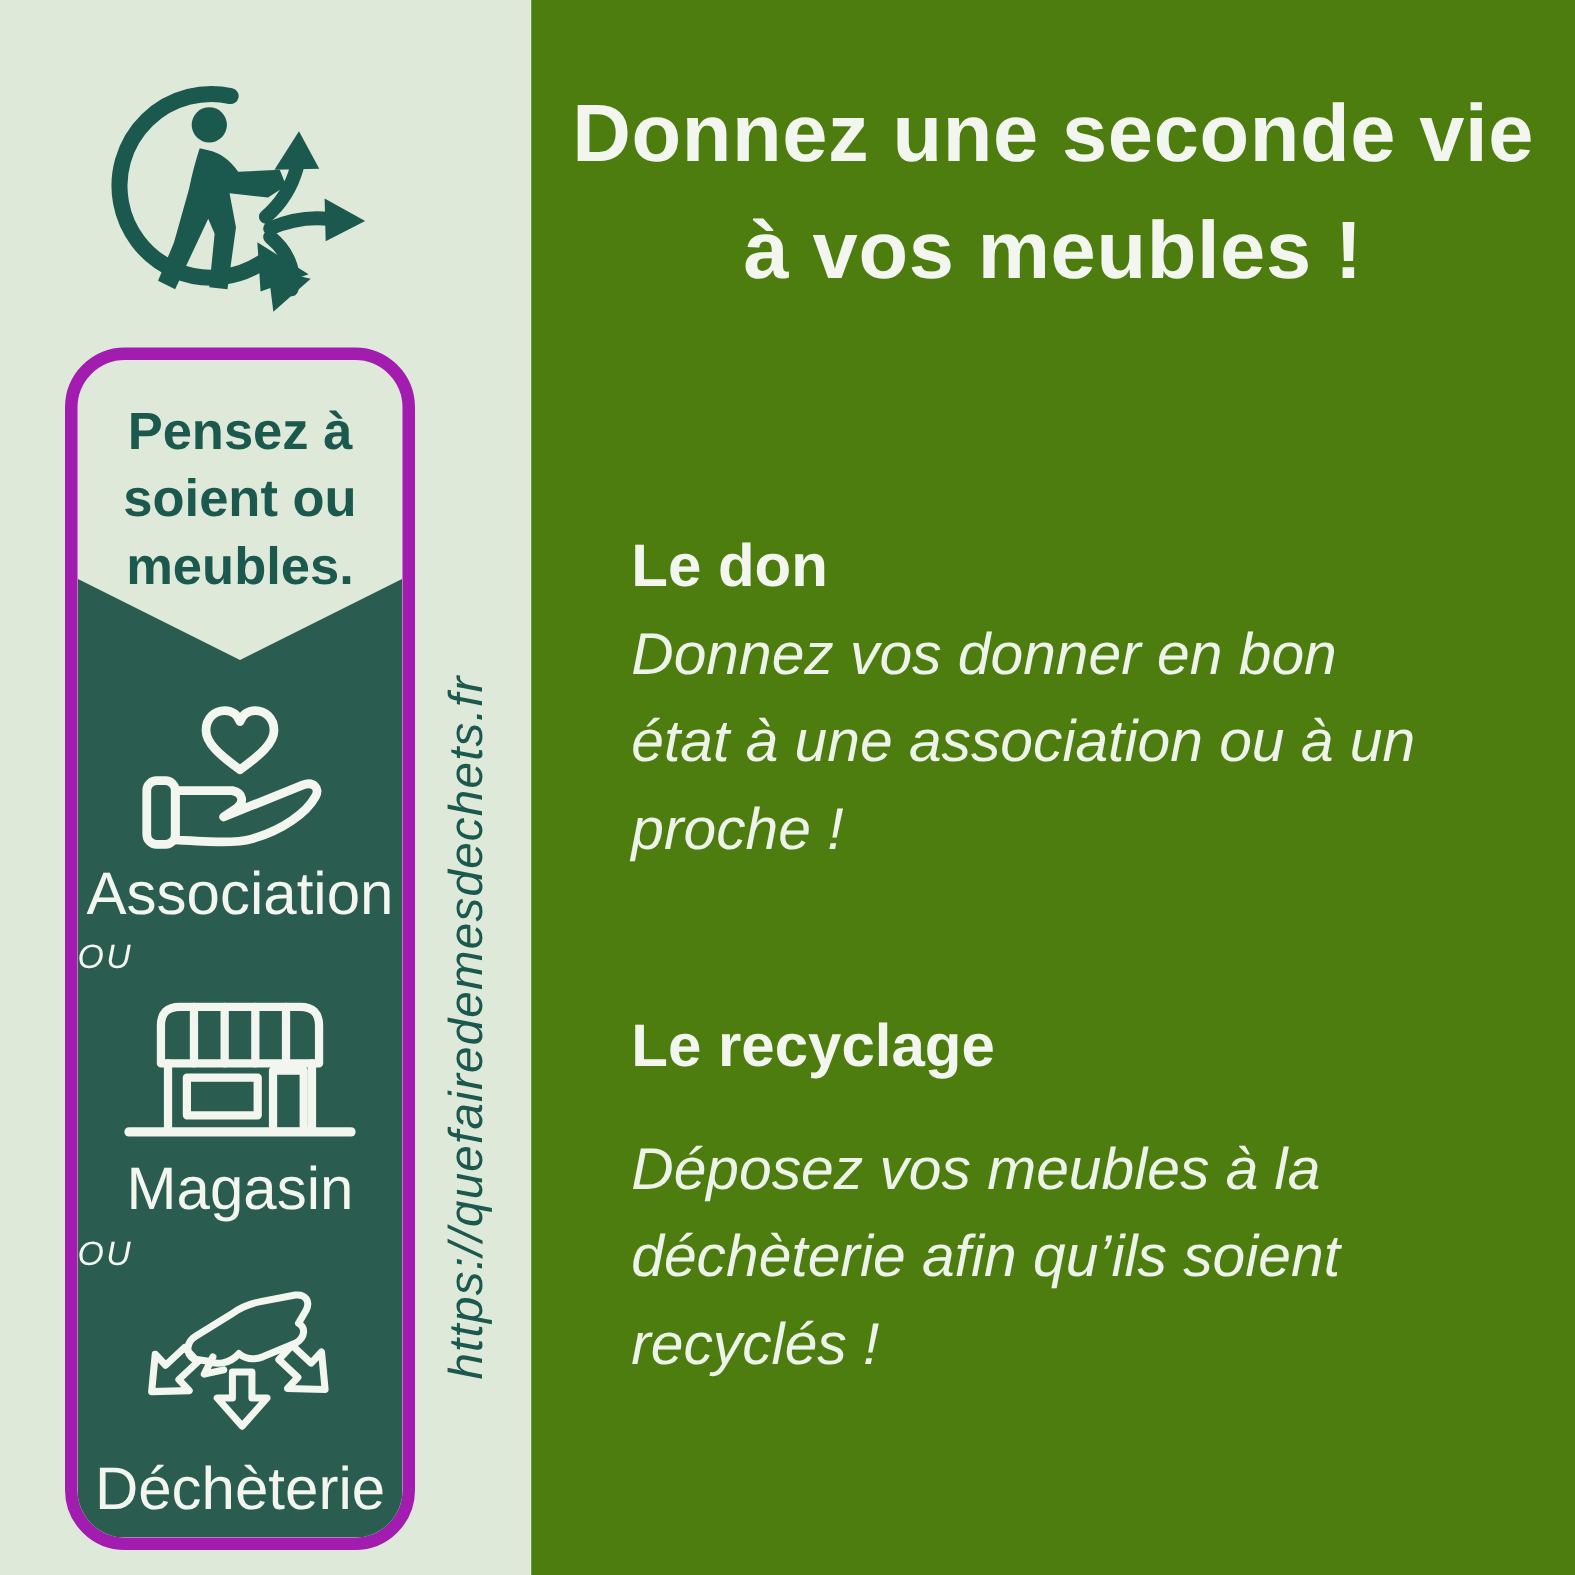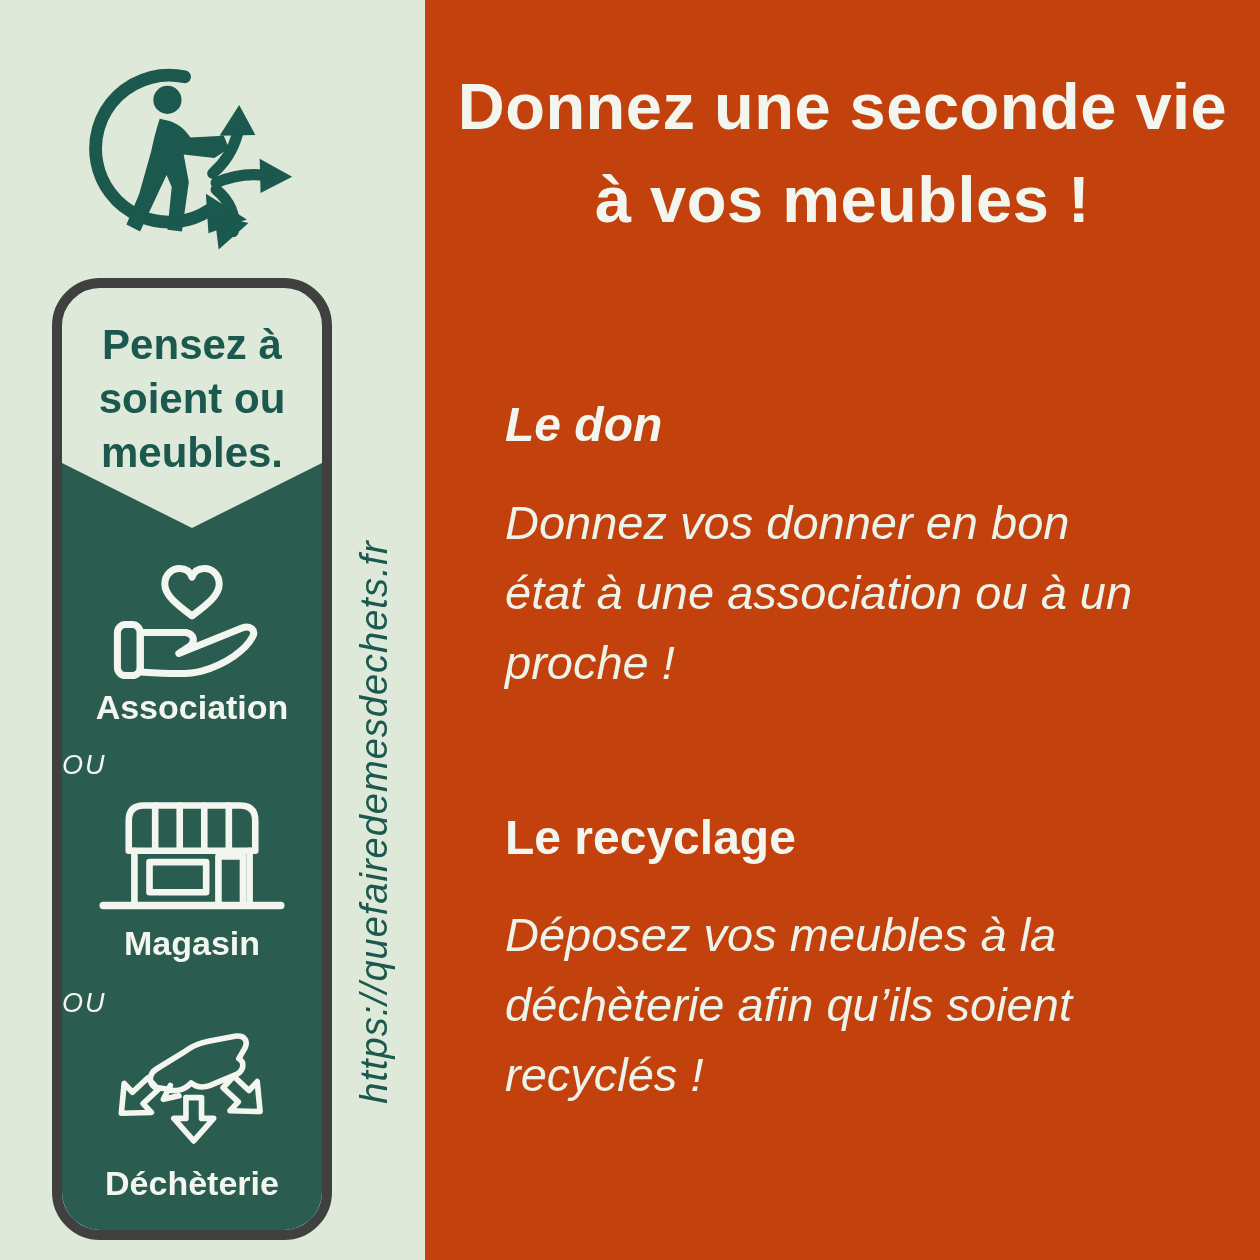--- a/index.html
+++ b/index.html
@@ -6,64 +6,64 @@
   .stage{
     position:relative;
     width:1260px;height:1260px;
     background:#dfe9da;
     overflow:hidden;
     font-family:"Liberation Sans",sans-serif;
   }
   
   .right-panel{
     position:absolute;left:425px;top:0;width:835px;height:1260px;
-    background:#c2410c;
+    background:#4d7c0f;
   }
   .poster-title{
     position:absolute;top:60px;left:0;width:100%;
     text-align:center;color:#f3f6ef;
     font-size:65px;font-weight:700;line-height:93px;letter-spacing:.5px;
   }
   .section-heading{
     position:absolute;left:80px;color:#f3f6ef;
     font-size:48px;font-weight:700;
   }
-  .heading-don{top:397px;font-style:italic;}
+  .heading-don{top:426px;}
   .heading-recyclage{top:810px;}
   .section-body{
     position:absolute;left:80px;color:#eef3ea;
     font-size:47px;font-style:italic;line-height:70px;
   }
   .body-don{top:488px;}
   .body-recyclage{top:886px;margin-top:14px;}
   .section-body span{display:block;}
   
   .triman{position:absolute;left:88px;top:50px;}
   .banner{
     position:absolute;left:52px;top:278px;width:280px;height:962px;
-    box-sizing:border-box;border:10px solid #404040;border-radius:48px;
+    box-sizing:border-box;border:10px solid #a21caf;border-radius:48px;
     background:#dfe9da;overflow:hidden;
   }
   .banner-fill{
     position:absolute;left:0;right:0;top:0;bottom:0;
     background:#2a5d50;
     clip-path:polygon(0 175px,50% 240px,100% 175px,100% 100%,0 100%);
   }
   .pennant-text{
     position:absolute;top:30px;left:0;width:100%;
     text-align:center;color:#1b584d;
     font-size:42px;font-weight:700;line-height:54px;
   }
   .banner-icon{position:absolute;left:50%;transform:translateX(-50%);}
   .icon-assoc{top:262px;}
   .icon-shop{top:508px;}
   .icon-dech{top:742px;}
   .banner-label{
     position:absolute;left:0;width:100%;text-align:center;
-    color:#f3f6ef;font-size:34px;font-weight:700;
+    color:#f3f6ef;font-size:48px;font-weight:400;
   }
   .label-assoc{top:400px;}
   .label-shop{top:636px;}
   .label-dech{top:876px;}
   .banner-sep{
     position:absolute;left:0;width:100%;text-align:left;
     color:#f3f6ef;font-size:27px;font-style:italic;letter-spacing:2px;
   }
   .sep-1{top:462px;}
   .sep-2{top:700px;}

